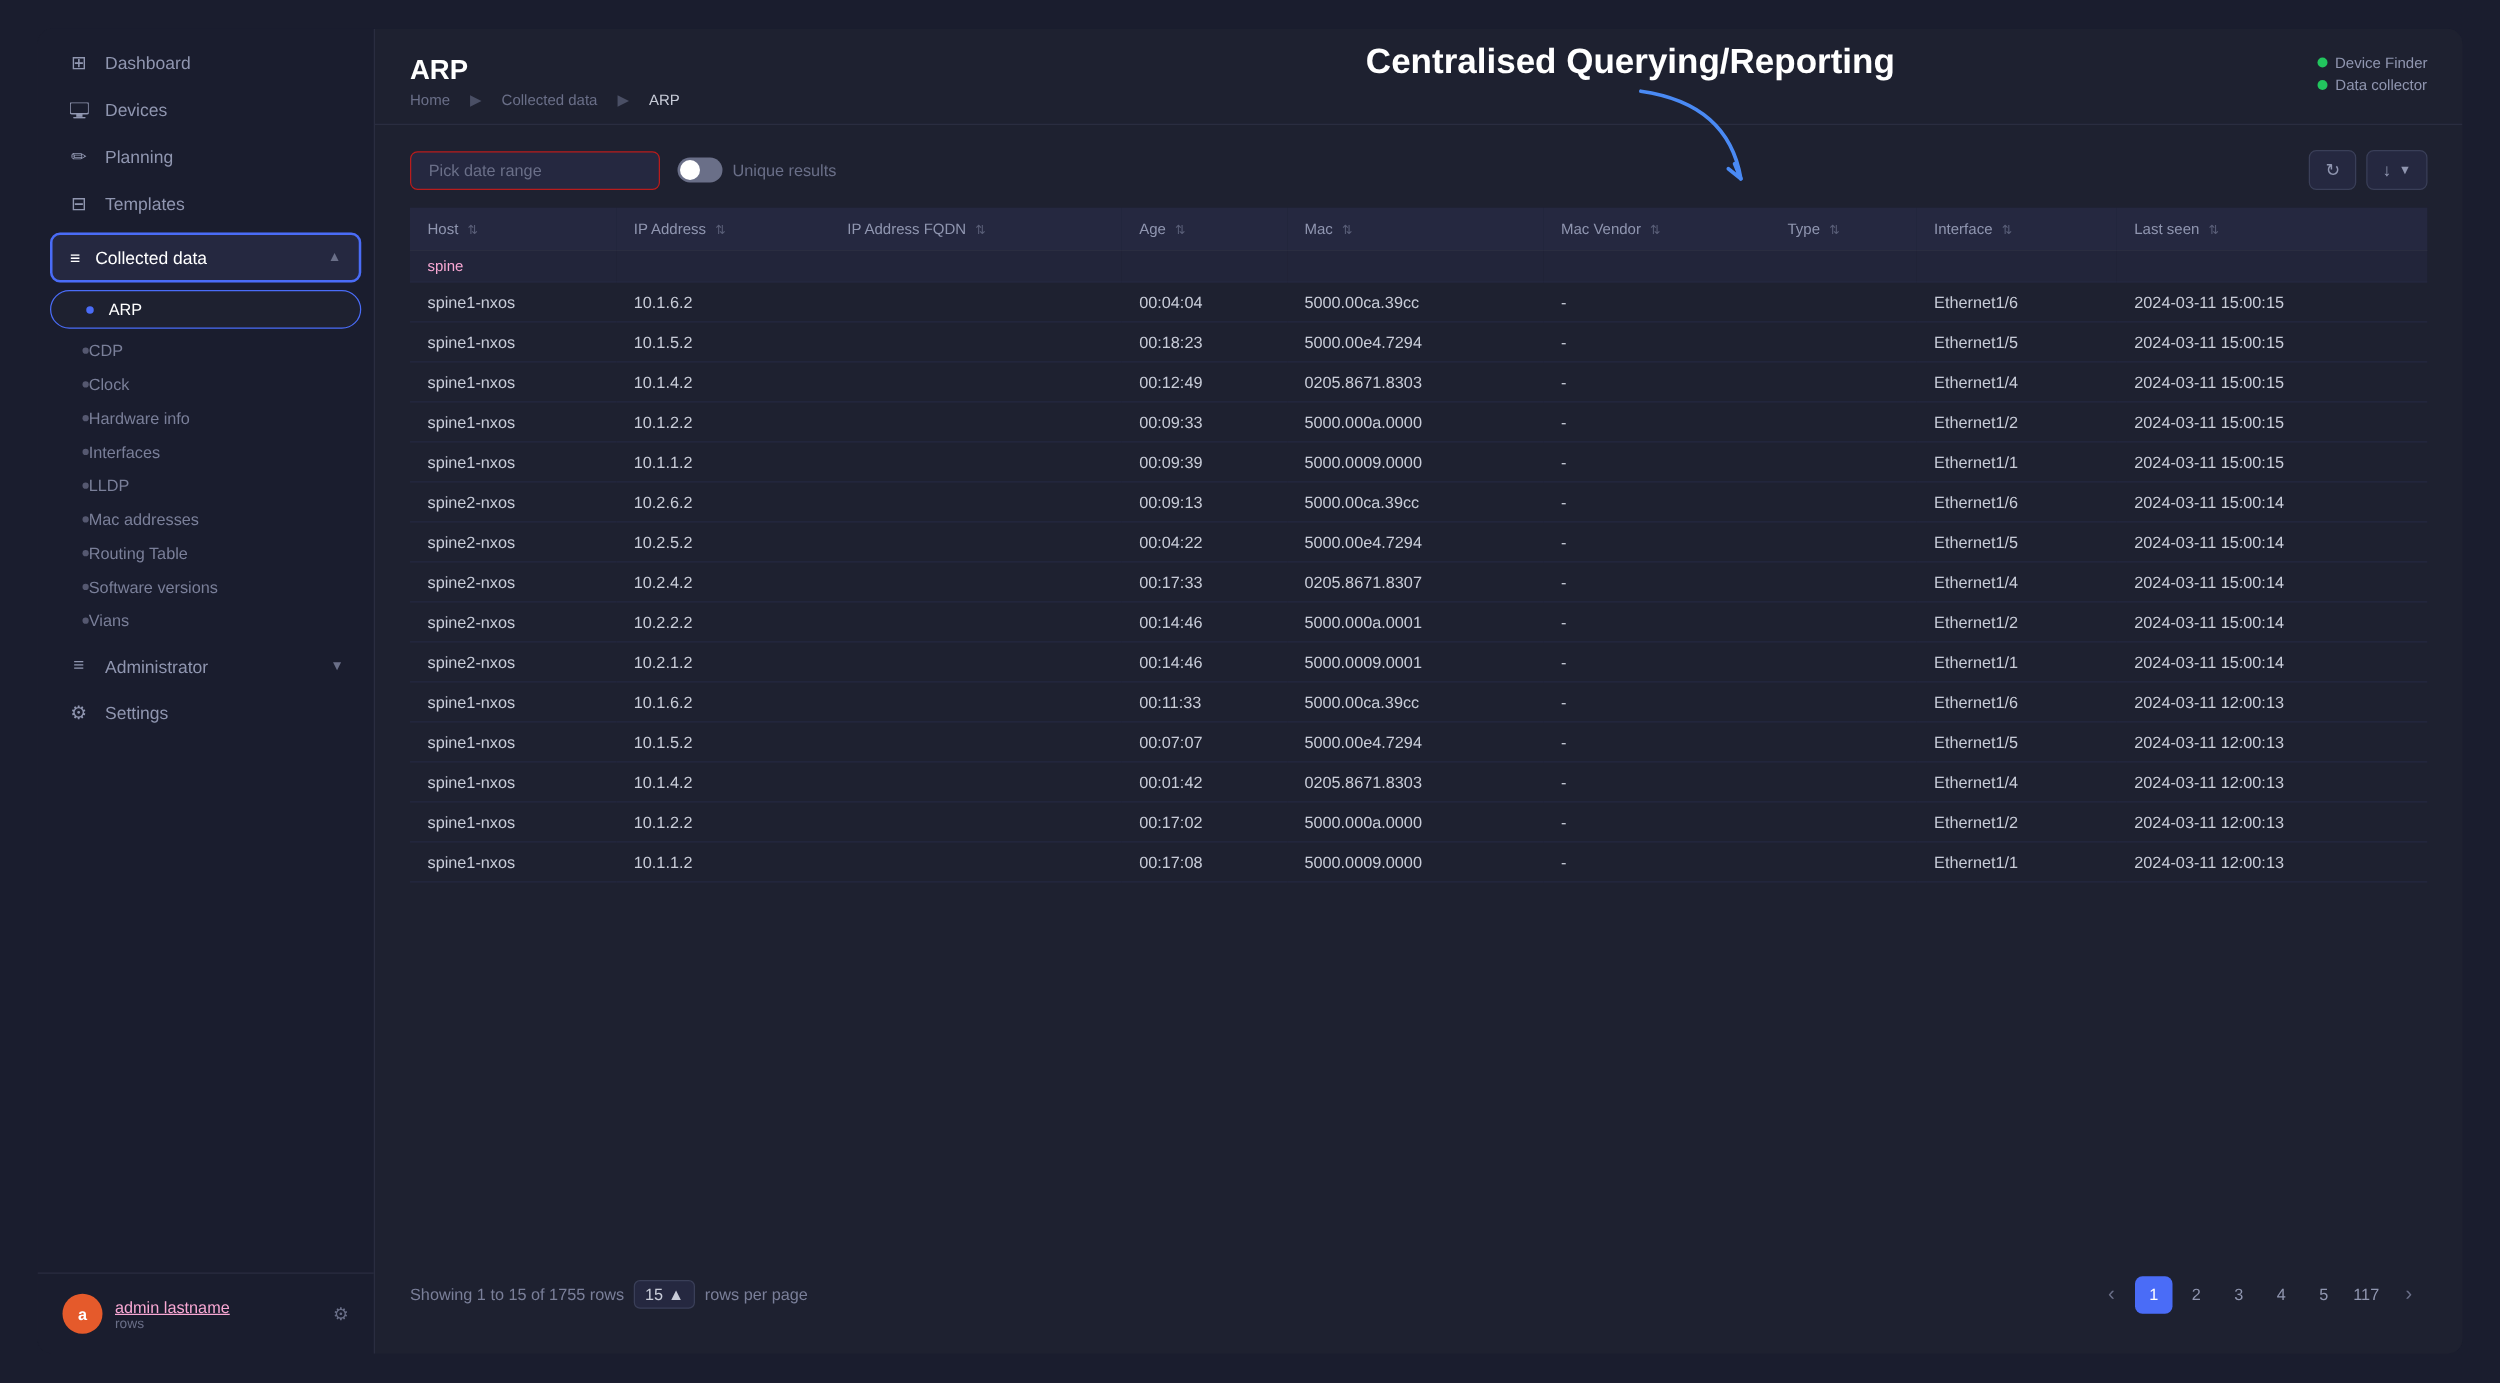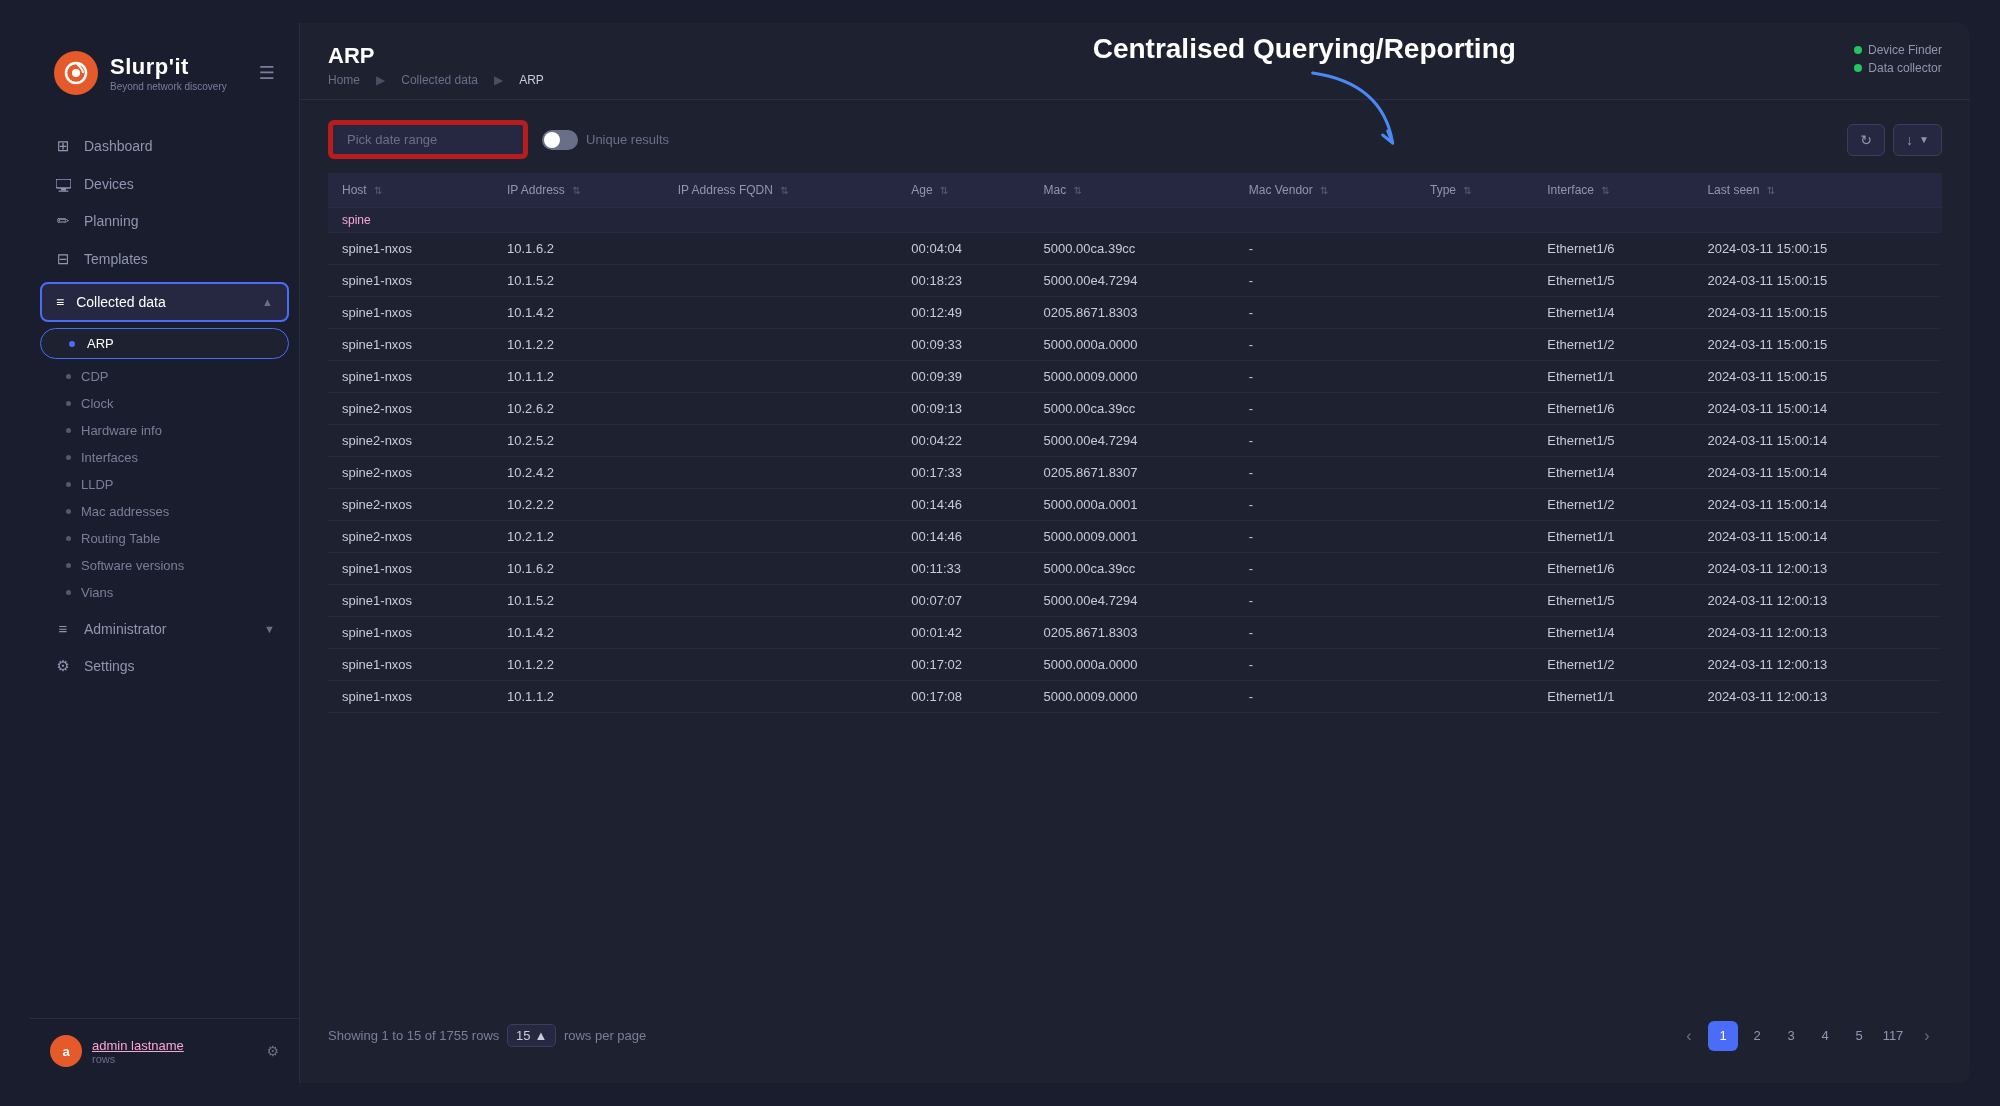--- a/index.html
+++ b/index.html
@@ -120,21 +120,20 @@
       font-size: 13px;
       color: #ffffff;
       background: #1e2130;
       border: 1.5px solid #4a6cf7;
       border-radius: 20px;
       margin: 6px 10px 4px;
     }
     .sub-nav-item {
       display: flex;
       align-items: center;
-      gap: 10px;
       padding: 6px 24px 6px 36px;
       cursor: pointer;
       font-size: 13px;
       color: #7a7f99;
     }
     .sub-nav-dot { width: 5px; height: 5px; background: #555870; border-radius: 50%; flex-shrink: 0; }
 
     .sidebar-footer {
       padding: 16px 20px;
       border-top: 1px solid #2a2d40;
@@ -224,21 +223,21 @@
     }
 
     .table-toolbar {
       display: flex;
       align-items: center;
       gap: 14px;
       margin-bottom: 14px;
     }
     .date-picker {
       background: #252840;
-      border: 5px solid #b91c1c;
+      border: 1px solid #b91c1c;
       border-radius: 6px;
       padding: 7px 14px;
       font-size: 13px;
       color: #6a6f88;
       width: 200px;
       cursor: pointer;
       display: flex;
       align-items: center;
     }
     .toggle-group {
@@ -371,34 +370,20 @@
       color: #ffffff;
     }
     .page-btn.arrow { color: #6a6f88; font-size: 16px; }
   </style>
 </head>
 <body>
 
 <div class="app-wrapper">
 
   <aside class="sidebar">
-    <div class="sidebar-logo">
-      <div class="logo-icon">
-        <svg width="26" height="26" viewBox="0 0 26 26" fill="none">
-          <circle cx="13" cy="13" r="10" stroke="white" stroke-width="2.5"></circle>
-          <circle cx="13" cy="13" r="4" fill="white"></circle>
-          <path d="M13 3 Q20 9 20 13" stroke="white" stroke-width="2"></path>
-        </svg>
-      </div>
-      <div class="logo-text">
-        <span class="logo-title">Slurp'it</span>
-        <span class="logo-subtitle">Beyond network discovery</span>
-      </div>
-      <span class="hamburger">☰</span>
-    </div>
 
     <nav class="sidebar-nav">
       <div class="nav-item">
         <span class="nav-icon">⊞</span>
         <span class="nav-label">Dashboard</span>
       </div>
       <div class="nav-item">
         <span class="nav-icon">
           <svg width="15" height="13" viewBox="0 0 15 13" fill="currentColor" style="vertical-align:middle">
             <rect x="0" y="0" width="15" height="9" rx="1.5" fill="none" stroke="currentColor" stroke-width="1.3"></rect>

